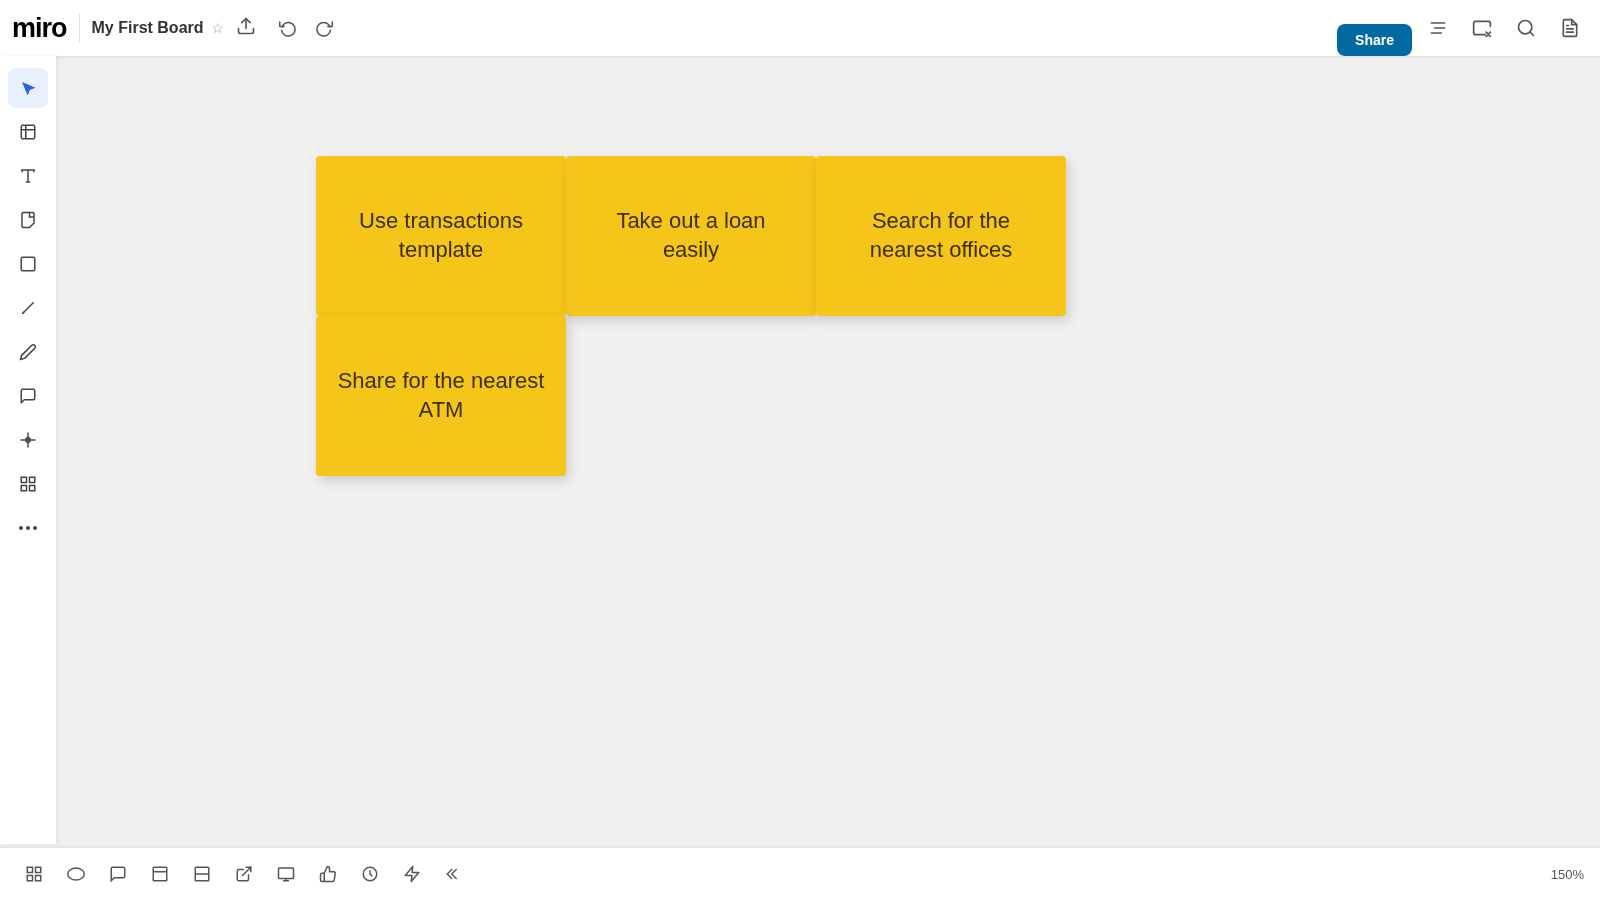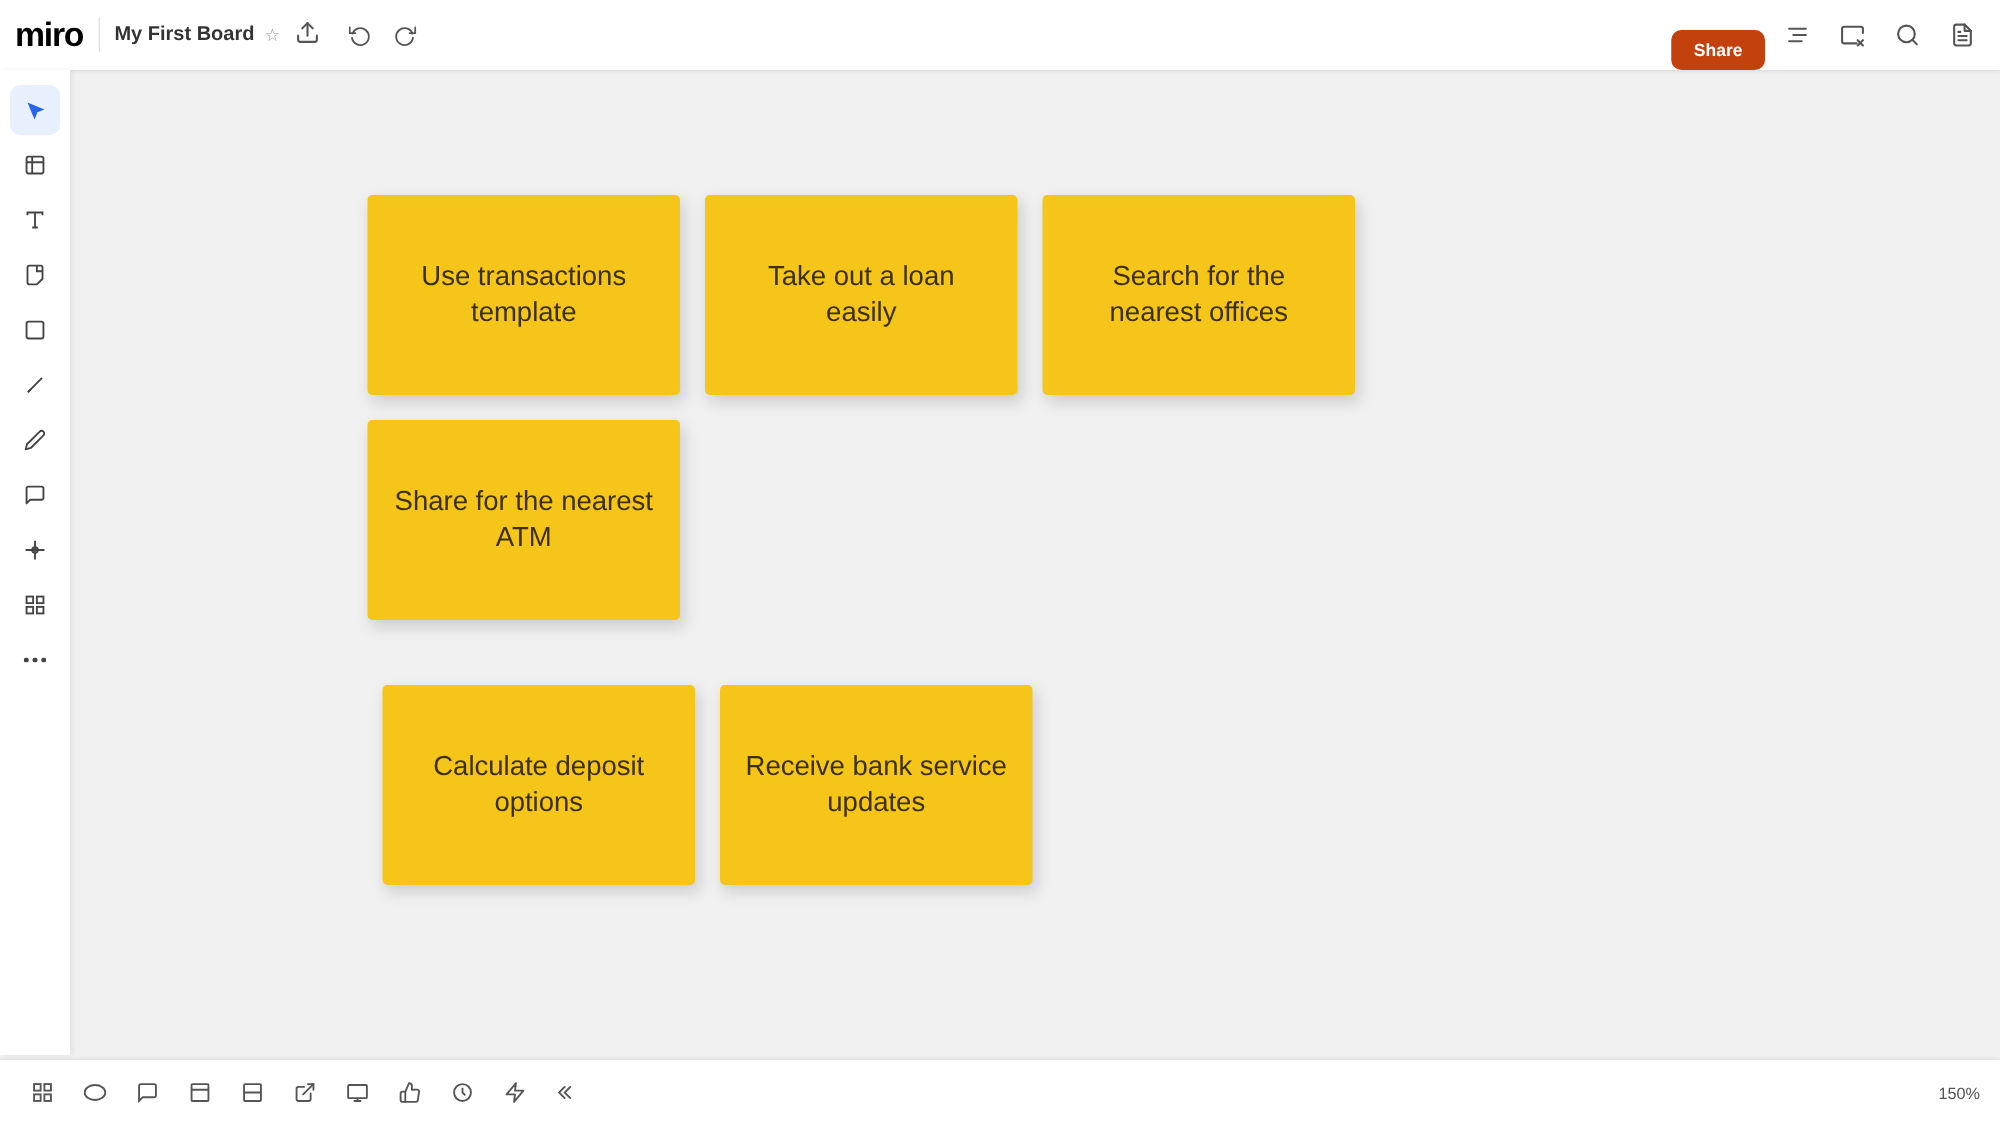--- a/index.html
+++ b/index.html
@@ -72,21 +72,21 @@
       font-size: 16px;
     }
 
     .topbar-right {
       margin-left: auto;
       display: flex;
       align-items: center;
       gap: 8px;
     }
     .share-btn {
-      background: #c2410c;
+      background: #0369a1;
       color: #fff;
       border: none;
       border-radius: 8px;
       padding: 8px 18px;
       font-size: 14px;
       font-weight: 600;
       cursor: pointer;
       margin-top: 24px;
     }
     .topbar-icon-btn {
@@ -141,25 +141,24 @@
       right: 0;
       bottom: 56px;
       background: #f0f0f0;
       overflow: hidden;
     }
 
     
     .notes-grid {
       position: absolute;
       top: 100px;
-      left: 238px;
+      left: 260px;
       display: grid;
       grid-template-columns: repeat(3, 250px);
       grid-template-rows: repeat(3, 160px);
-      gap: 20px;
     }
     .note {
       border-radius: 4px;
       display: flex;
       align-items: center;
       justify-content: center;
       text-align: center;
       padding: 20px;
       font-size: 22px;
       font-weight: 500;
@@ -360,28 +359,20 @@
       <span>Take out a loan easily</span>
     </div>
     <div class="note yellow">
       <span>Search for the nearest offices</span>
     </div>
     <div class="note yellow">
       <span>Share for the nearest ATM</span>
     </div>
   </div>
 
-  <div class="notes-grid-bottom">
-    <div class="note yellow">
-      <span>Calculate deposit options</span>
-    </div>
-    <div class="note yellow">
-      <span>Receive bank service updates</span>
-    </div>
-  </div>
 </div>
 
 <div class="bottom-toolbar">
   <button class="bottom-icon-btn">
     <svg width="18" height="18" viewBox="0 0 24 24" fill="none" stroke="#555" stroke-width="2">
       <rect x="3" y="3" width="7" height="7"></rect>
         <rect x="14" y="3" width="7" height="7"></rect>
       <rect x="3" y="14" width="7" height="7"></rect>
         <rect x="14" y="14" width="7" height="7"></rect>
     </svg>

